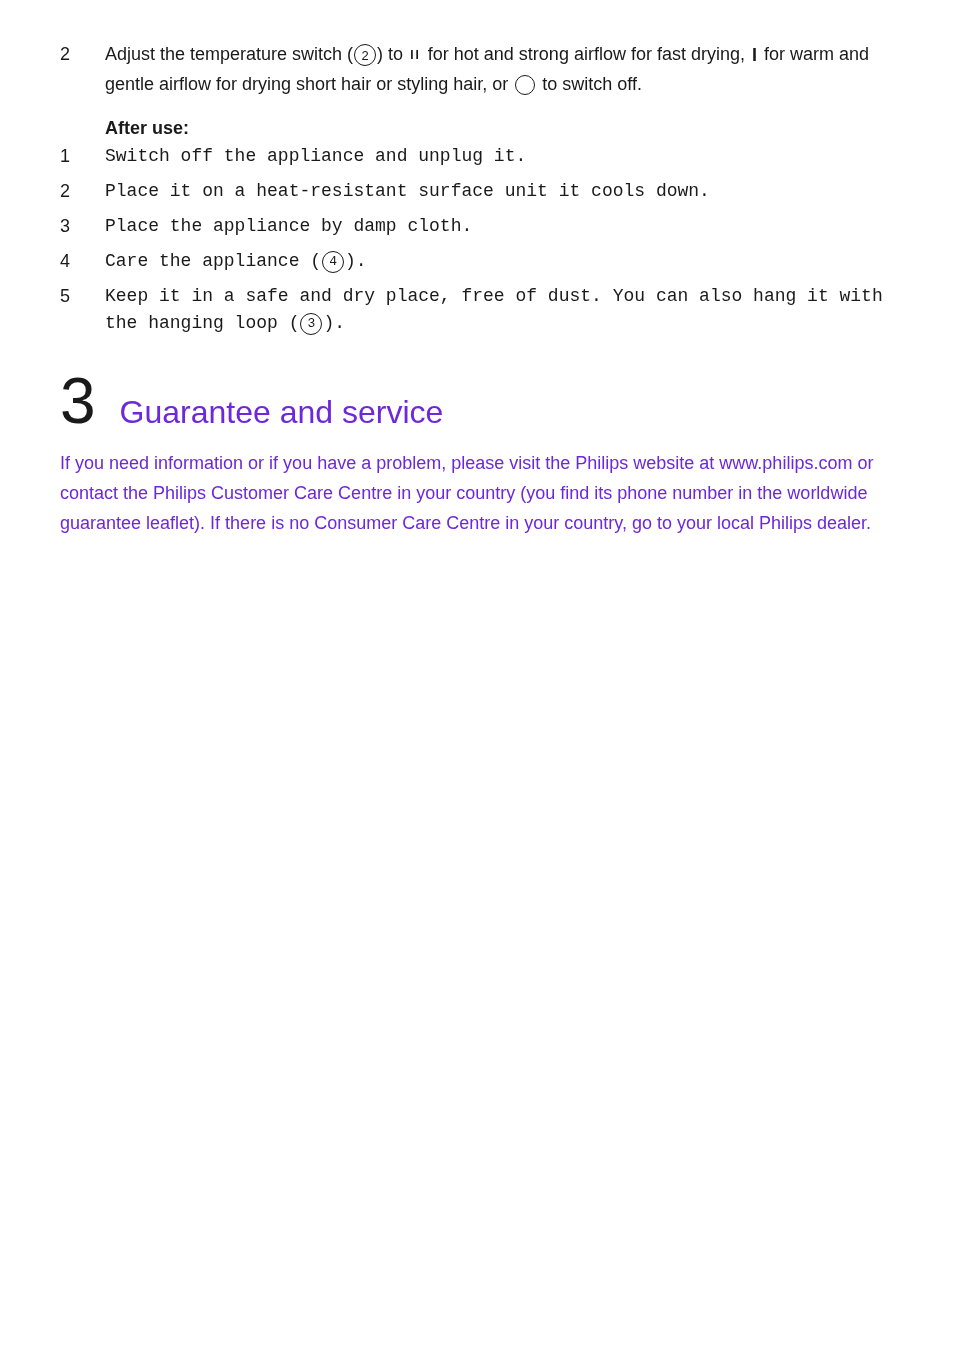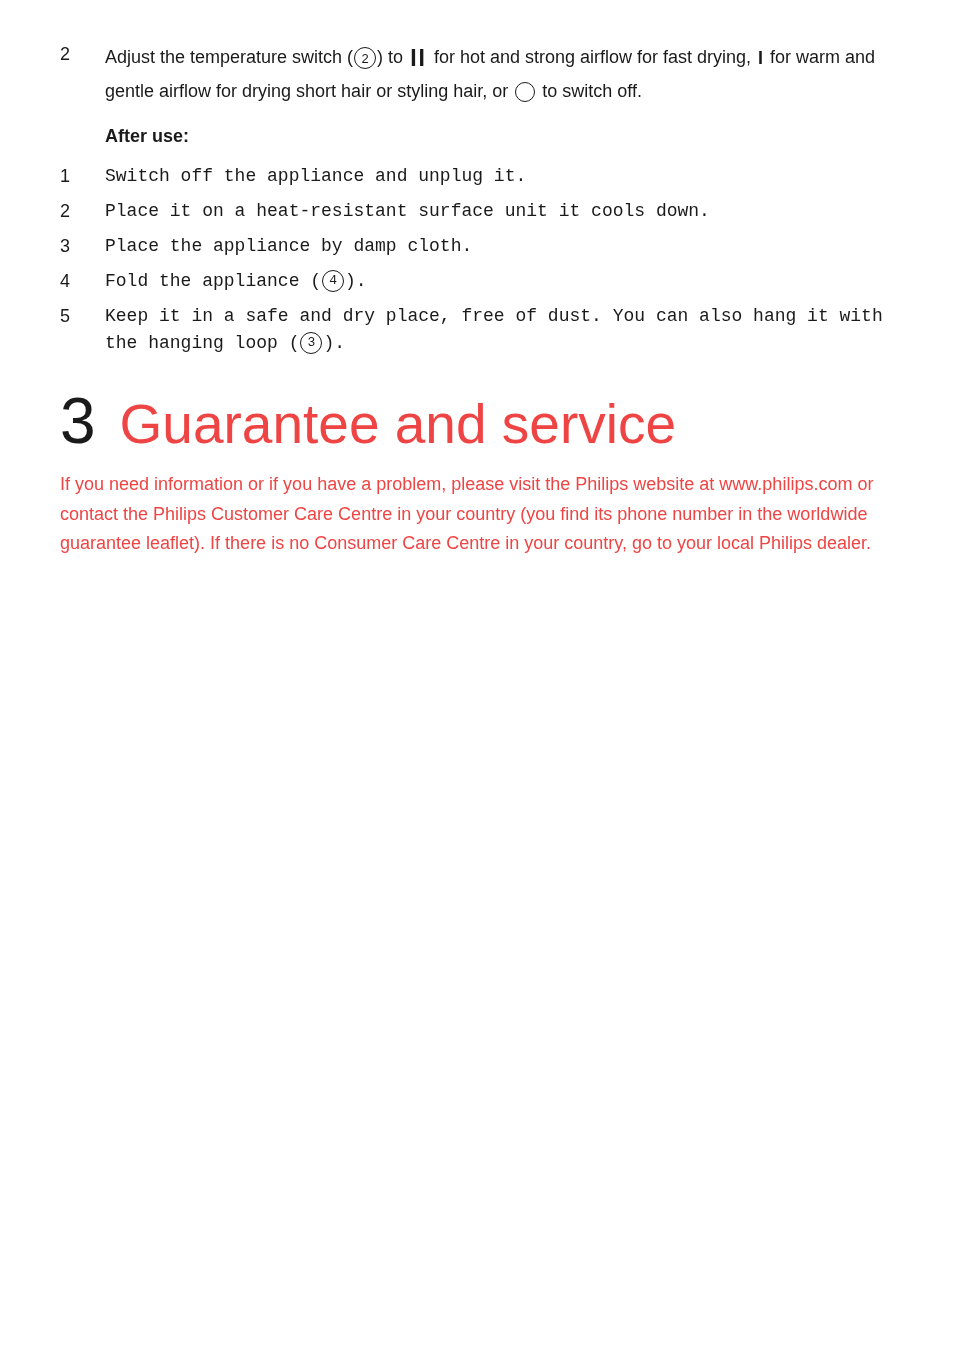--- a/index.html
+++ b/index.html
@@ -53,42 +53,42 @@
     .intro-step-text {
       flex: 1;
       font-size: 18px;
       line-height: 1.6;
     }
 
     .after-use-heading {
       font-size: 18px;
       font-weight: bold;
       margin-left: 45px;
-      margin-bottom: 16px;
+      margin-bottom: 4px;
       margin-top: 4px;
     }
 
     .circled {
       display: inline-flex;
       align-items: center;
       justify-content: center;
       width: 22px;
       height: 22px;
       border: 1.5px solid #1a1a1a;
       border-radius: 50%;
       font-size: 13px;
       line-height: 1;
       vertical-align: middle;
       margin: 0 1px;
     }
 
     .icon-II {
       display: inline-block;
       vertical-align: middle;
-      font-size: 23px;
+      font-size: 12px;
       font-weight: bold;
       letter-spacing: 2px;
       margin: 0 2px;
     }
 
     .icon-I {
       display: inline-block;
       vertical-align: middle;
       font-size: 18px;
       font-weight: bold;
@@ -119,30 +119,30 @@
     }
 
     .section-number {
       font-size: 64px;
       font-weight: normal;
       color: #1a1a1a;
       line-height: 1;
     }
 
     .section-title {
-      font-size: 55px;
+      font-size: 32px;
       font-weight: normal;
-      color: #ef4444;
+      color: #6d28d9;
       line-height: 1.1;
     }
 
     .section-body {
       font-size: 18px;
       line-height: 1.65;
-      color: #ef4444;
+      color: #6d28d9;
     }
   </style>
 </head>
 <body>
 
 <div class="intro-step">
   <div class="intro-step-number">2</div>
   <div class="intro-step-text">
     Adjust the temperature switch (<span class="circled">2</span>) to <span class="icon-II">II</span> for hot and strong airflow for fast drying, <span class="icon-I">I</span> for warm and gentle airflow for drying short hair or styling hair, or <span class="icon-circle"></span> to switch off.
   </div>
@@ -161,21 +161,21 @@
 </div>
 
 <div class="step-item">
   <div class="step-number">3</div>
   <div class="step-text">Place the appliance by damp cloth.</div>
 </div>
 
 <div class="step-item">
   <div class="step-number">4</div>
   <div class="step-text">
-    <span>Fold the appliance (</span><span class="circled">4</span><span>).</span>
+    <span>Care the appliance (</span><span class="circled">4</span><span>).</span>
   </div>
 </div>
 
 <div class="step-item">
   <div class="step-number">5</div>
   <div class="step-text">
     <span>Keep it in a safe and dry place, free of dust. You can also hang it with the hanging loop (</span><span class="circled">3</span><span>).</span>
   </div>
 </div>
 

